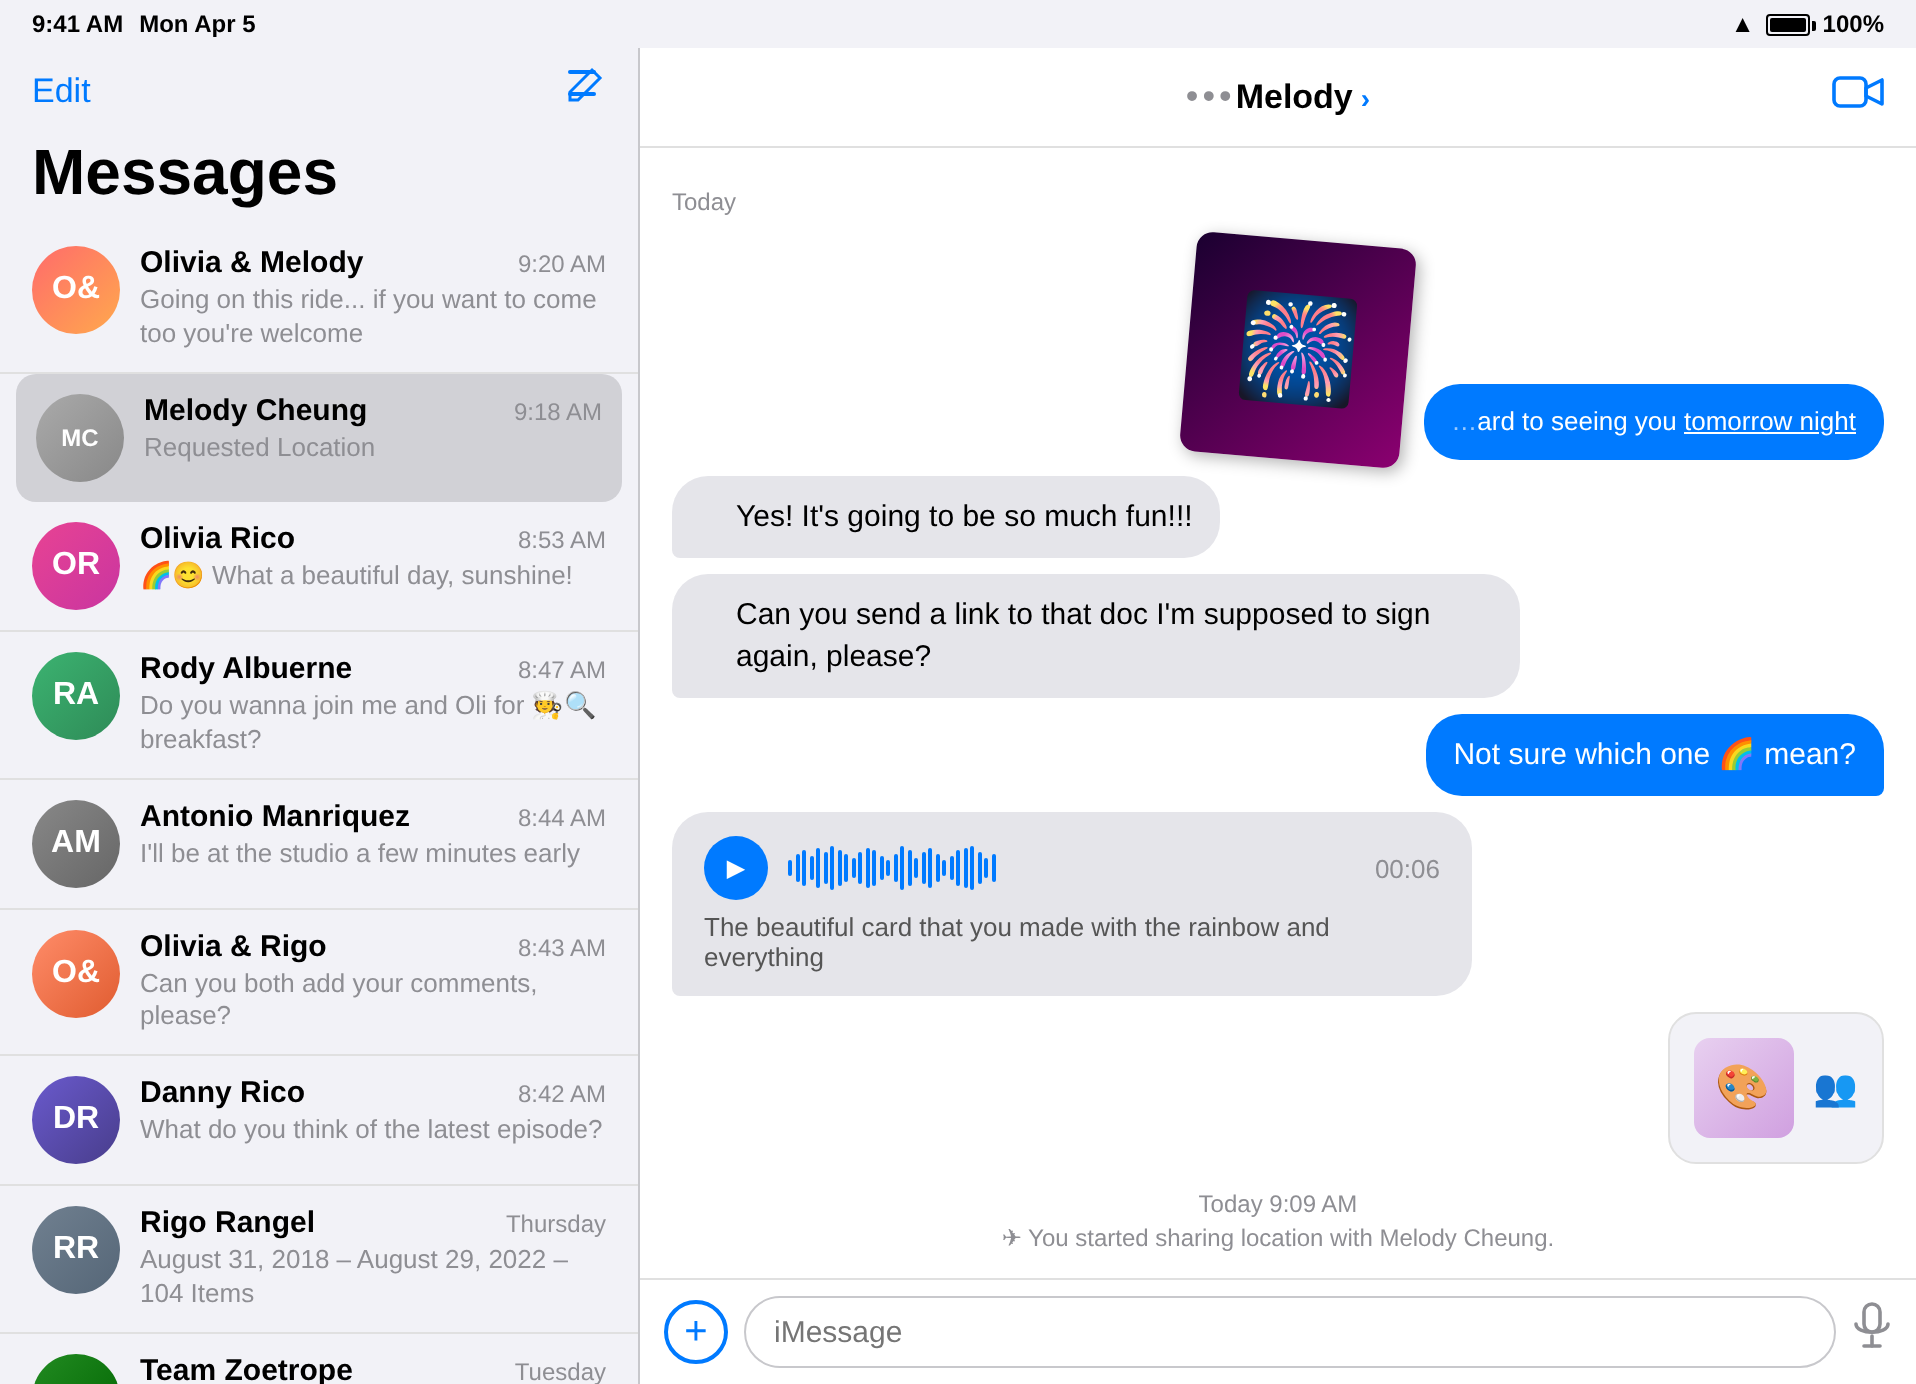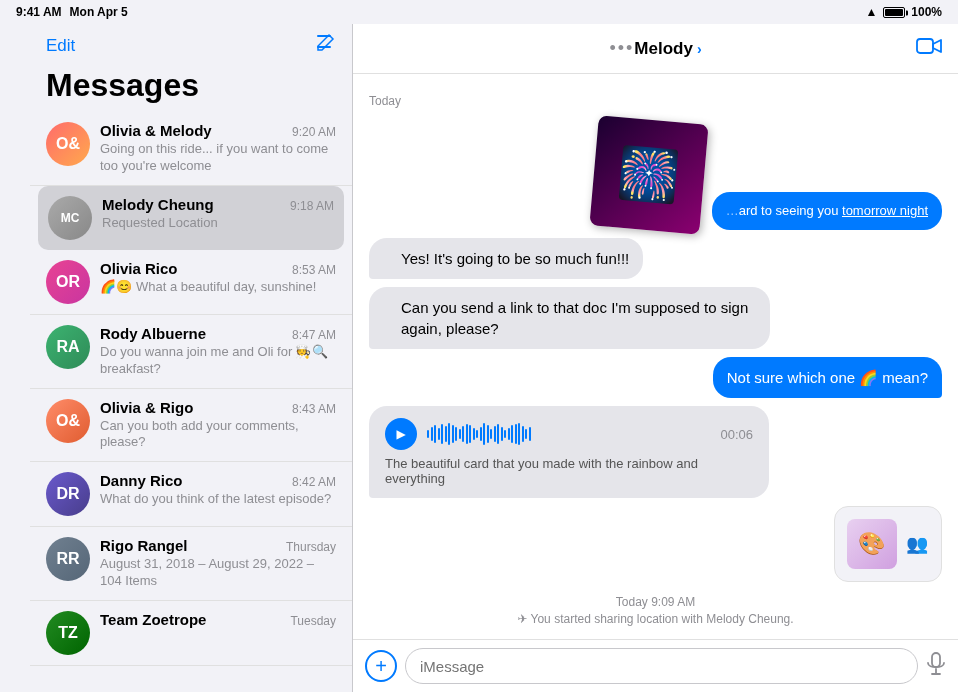--- a/index.html
+++ b/index.html
@@ -38,27 +38,26 @@
 
     
     .app-container {
       display: flex;
       flex: 1;
       overflow: hidden;
     }
 
     
     .sidebar {
-      width: 353px;
+      width: 320px;
       background: #f2f2f7;
       display: flex;
       flex-direction: column;
       border-right: 1px solid #c8c8cc;
       flex-shrink: 0;
-      padding-left: 30px;
     }
 
     .sidebar-header {
       padding: 8px 16px 4px;
       display: flex;
       justify-content: space-between;
       align-items: center;
     }
 
     .sidebar-title {
@@ -447,20 +446,33 @@
       <div class="avatar" style="background: linear-gradient(135deg, #3cb371, #2e8b57); font-size:16px;">
         RA
         
       </div>
       <div class="conv-content">
         <div class="conv-header">
           <span class="conv-name">Rody Albuerne</span>
           <span class="conv-time">8:47 AM</span>
         </div>
         <div class="conv-preview">Do you wanna join me and Oli for 🧑‍🍳🔍 breakfast?</div>
+      </div>
+    </div>
+        <div class="conversation-item">
+      <div class="avatar" style="background: linear-gradient(135deg, #888, #666); font-size:16px;">
+        AM
+        
+      </div>
+      <div class="conv-content">
+        <div class="conv-header">
+          <span class="conv-name">Antonio Manriquez</span>
+          <span class="conv-time">8:44 AM</span>
+        </div>
+        <div class="conv-preview">I'll be at the studio a few minutes early</div>
       </div>
     </div>
         <div class="conversation-item">
       <div class="avatar" style="background: linear-gradient(135deg, #ff8c69, #e05c30); font-size:16px;">
         O&amp;
         
       </div>
       <div class="conv-content">
         <div class="conv-header">
           <span class="conv-name">Olivia &amp; Rigo</span>

